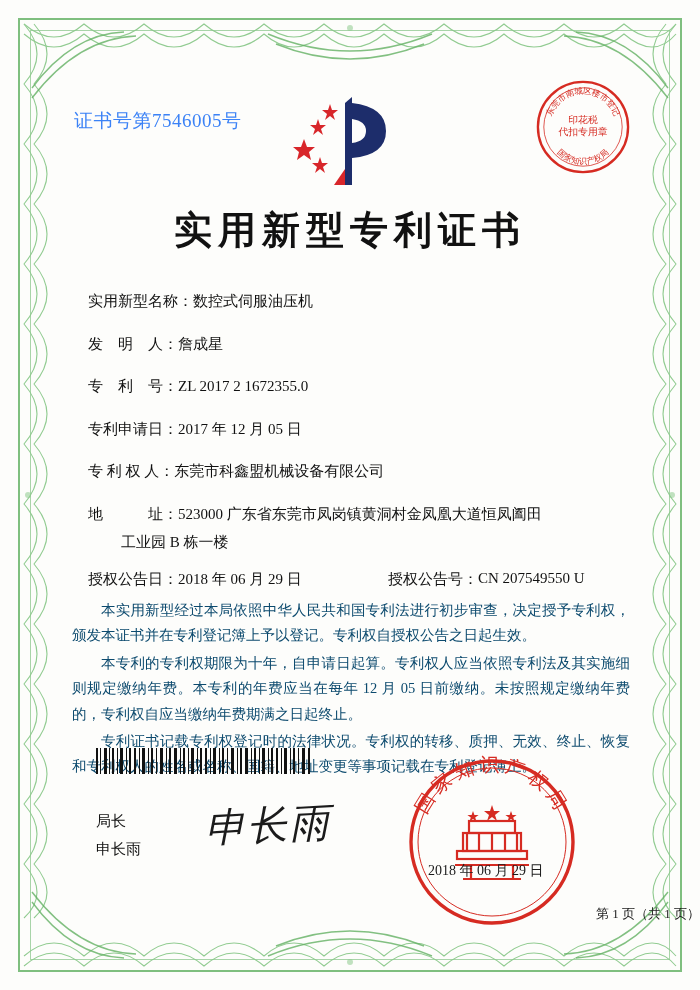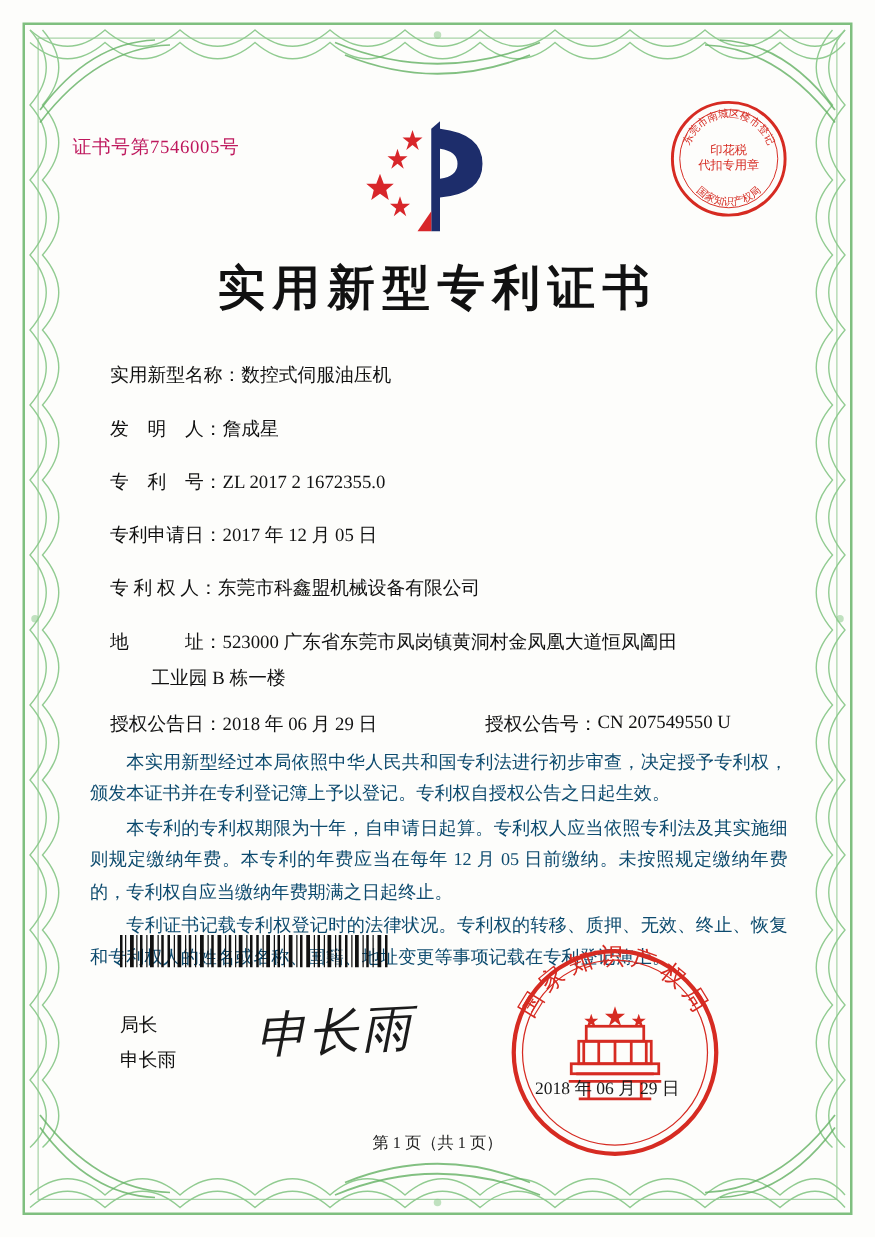--- a/index.html
+++ b/index.html
@@ -36,23 +36,23 @@
   .guilloche {
     position: absolute;
     left: 18px; top: 18px;
     width: 664px; height: 954px;
     pointer-events: none;
   }
 
   
   .cert-no {
     position: absolute;
-    left: 58px; top: 108px;
-    font-size: 15px;
-    color: #be185d;
+    left: 74px; top: 108px;
+    font-size: 19px;
+    color: #3b82f6;
     letter-spacing: 0.5px;
   }
 
   
   .logo {
     position: absolute;
     left: 290px; top: 95px;
     width: 110px; height: 95px;
   }
 
@@ -164,21 +164,21 @@
     left: 428px; top: 862px;
     font-size: 14px;
     color: #1a1a1a;
   }
 
   
   .footer {
     position: absolute;
     left: 0; right: 0;
     top: 905px;
-    text-align: center;
+    text-align: right;
     font-size: 13px;
     color: #222;
   }
 </style>
 </head>
 <body>
 
 <div class="page">
 
   <div class="border-outer"></div>

